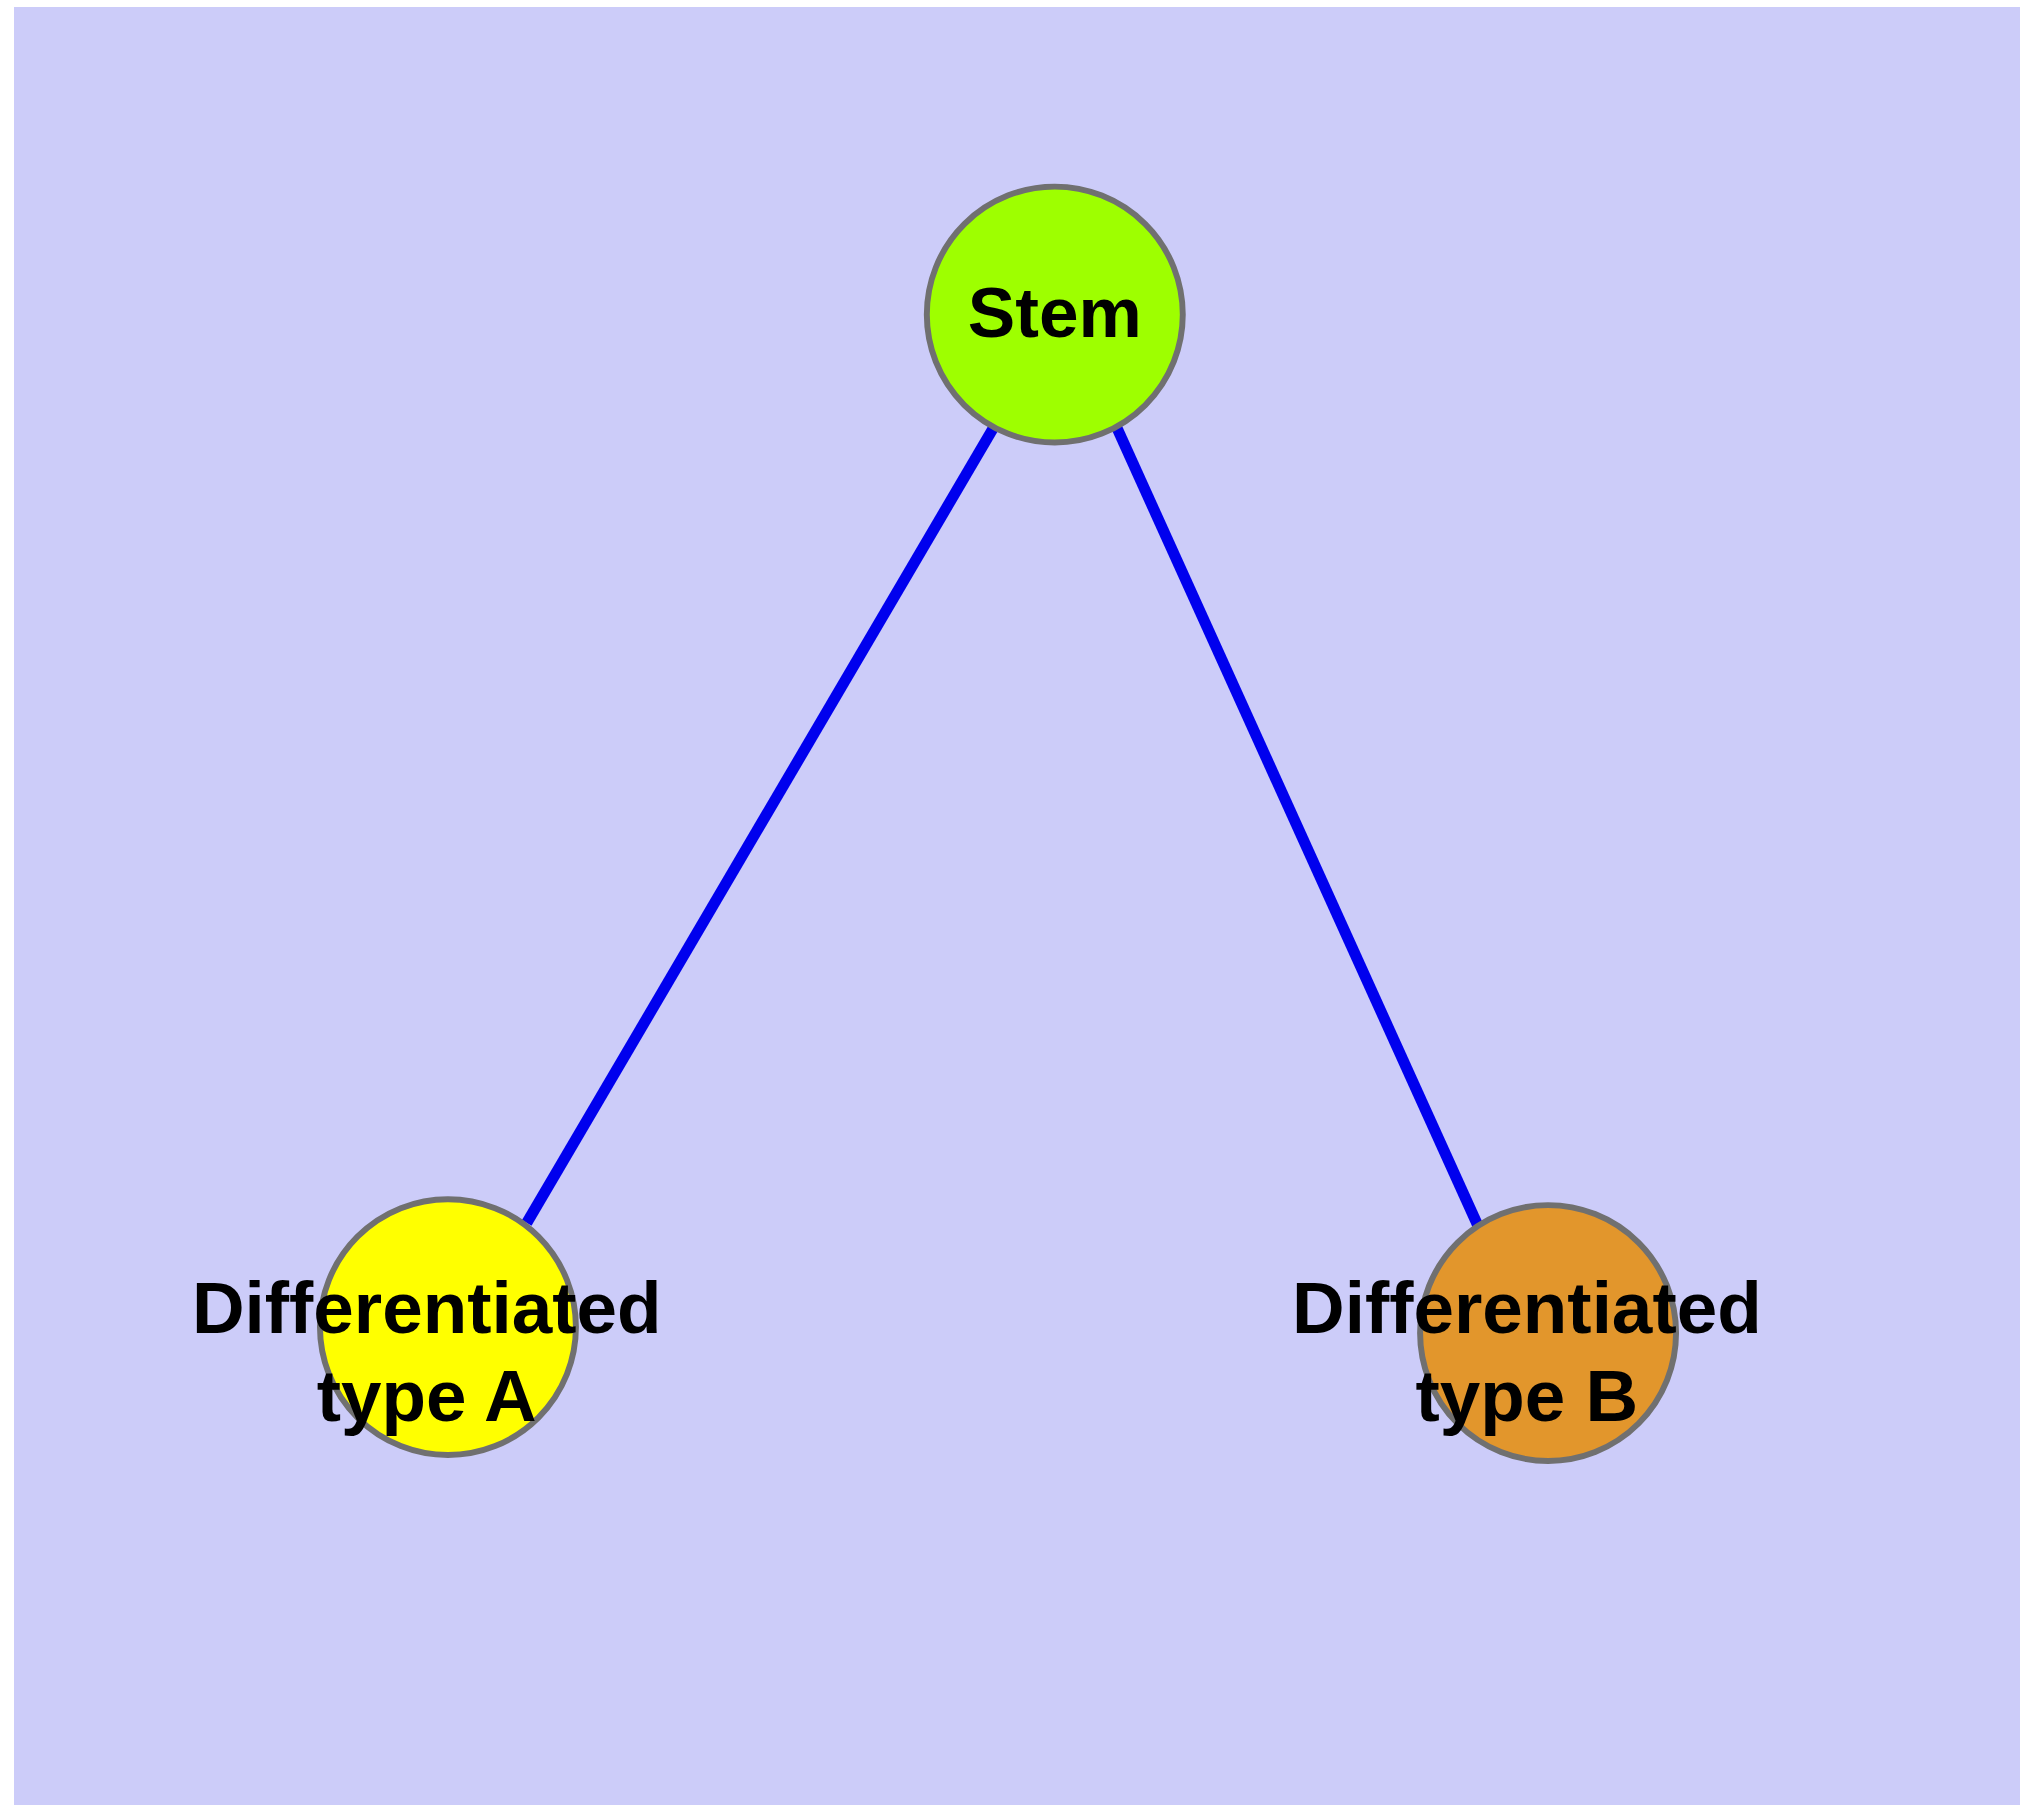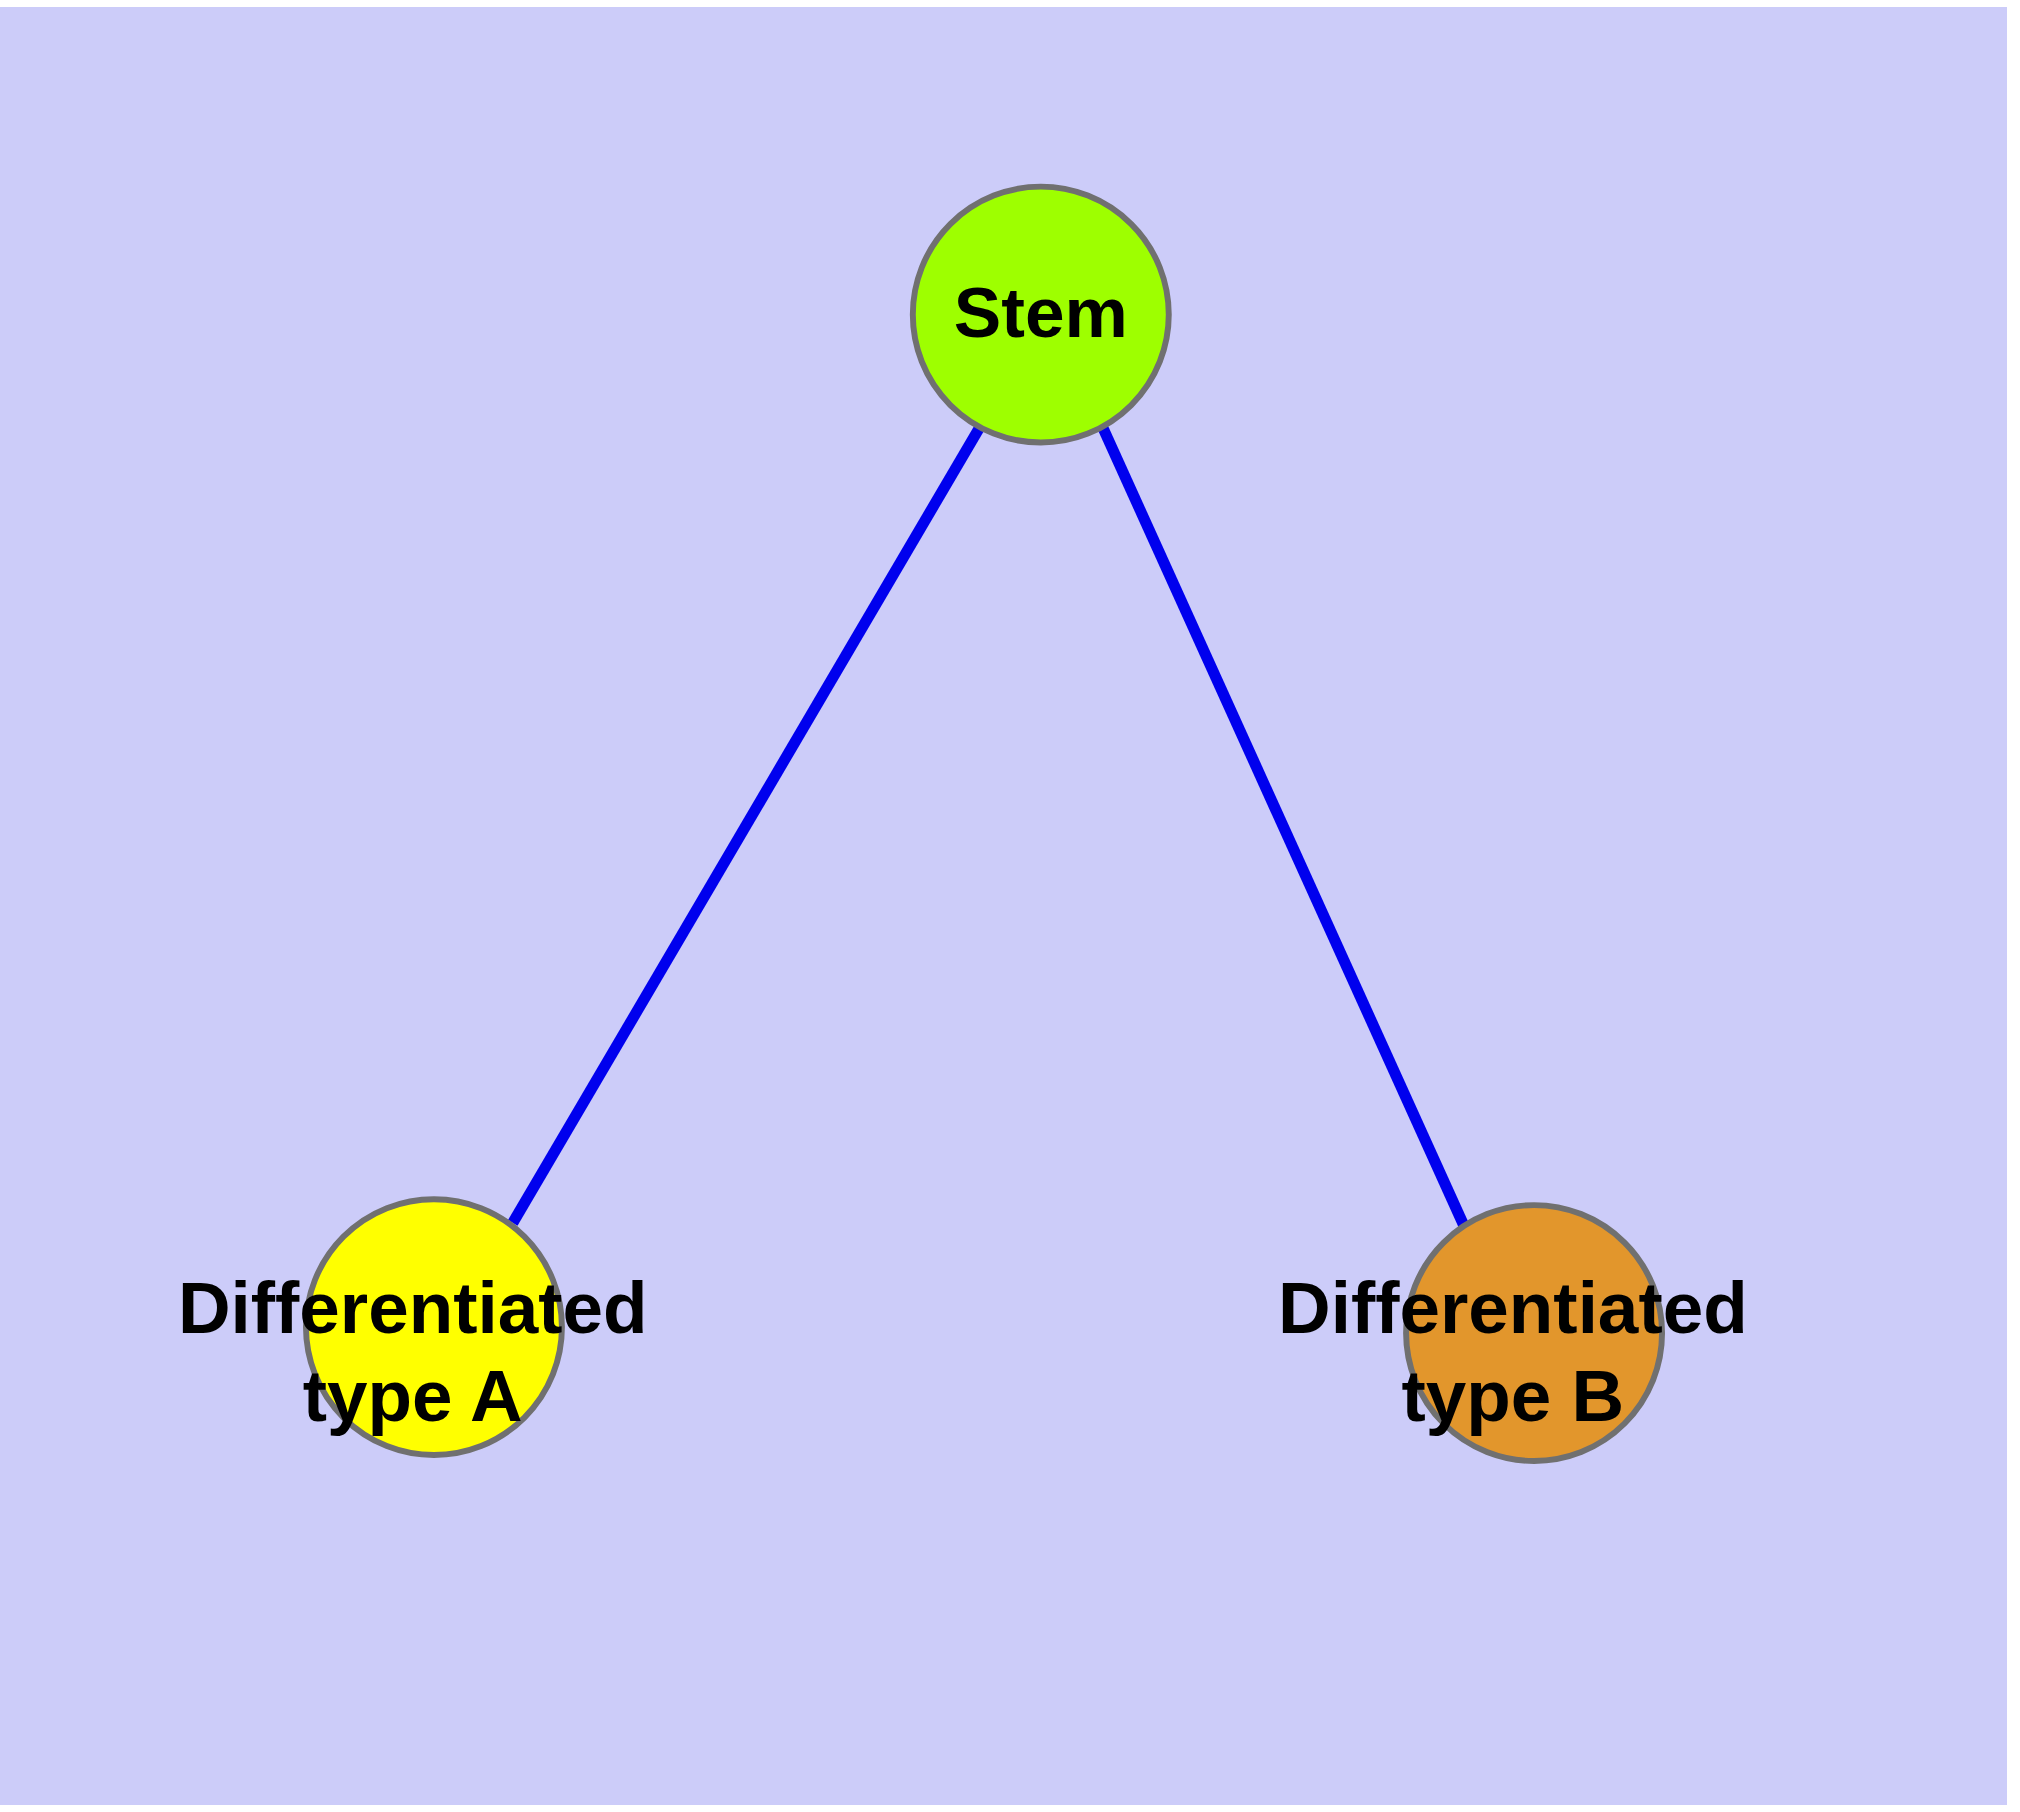--- a/index.html
+++ b/index.html
@@ -10,21 +10,21 @@
   #canvas {
     position: relative;
     width: 2021px;
     height: 1812px;
     background: #ffffff;
     overflow: hidden;
     font-family: "Liberation Sans", sans-serif;
   }
   #plot-area {
     position: absolute;
-    left: 0;
+    left: 14px;
     top: 6.8px;
     width: 2007px;
     height: 1798px;
     background: #ccccf9;
   }
   #graph-svg {
     position: absolute;
     left: 0;
     top: 0;
     width: 100%;

